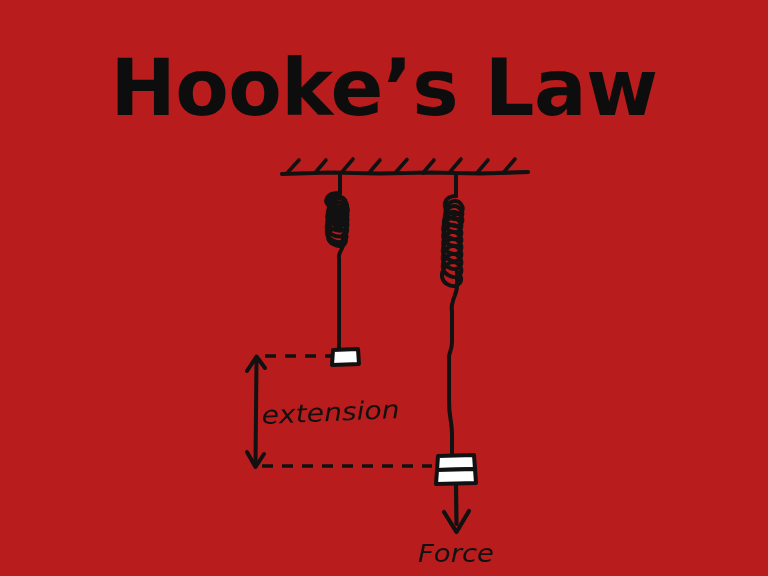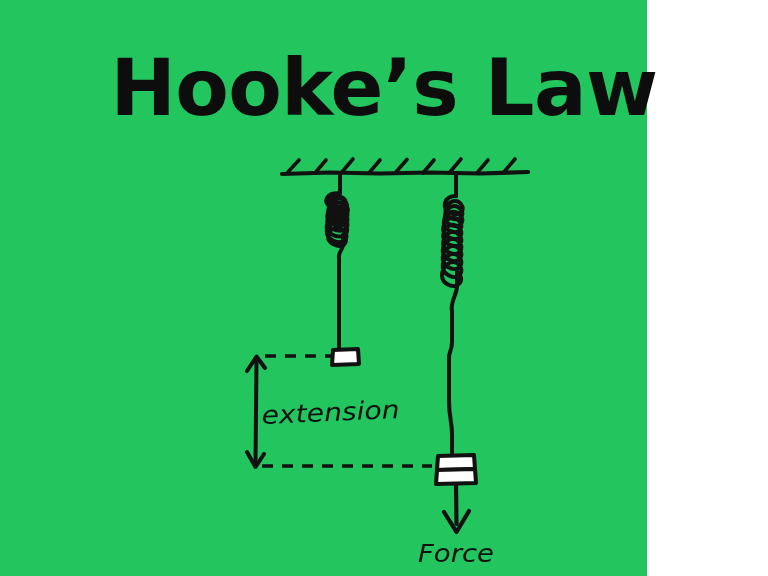--- a/index.html
+++ b/index.html
@@ -8,23 +8,23 @@
     background: #ffffff;
   }
   body {
     width: 768px;
     height: 576px;
     overflow: hidden;
     font-family: "Liberation Sans", sans-serif;
   }
   #slide {
     position: relative;
-    width: 647px;
+    width: 768px;
     height: 576px;
-    background: #22c55e;
+    background: #b91c1c;
   }
   #title {
     position: absolute;
     left: 0;
     top: 44px;
     width: 768px;
     text-align: center;
     font-family: "DejaVu Sans", sans-serif;
     font-weight: bold;
     font-size: 78px;

